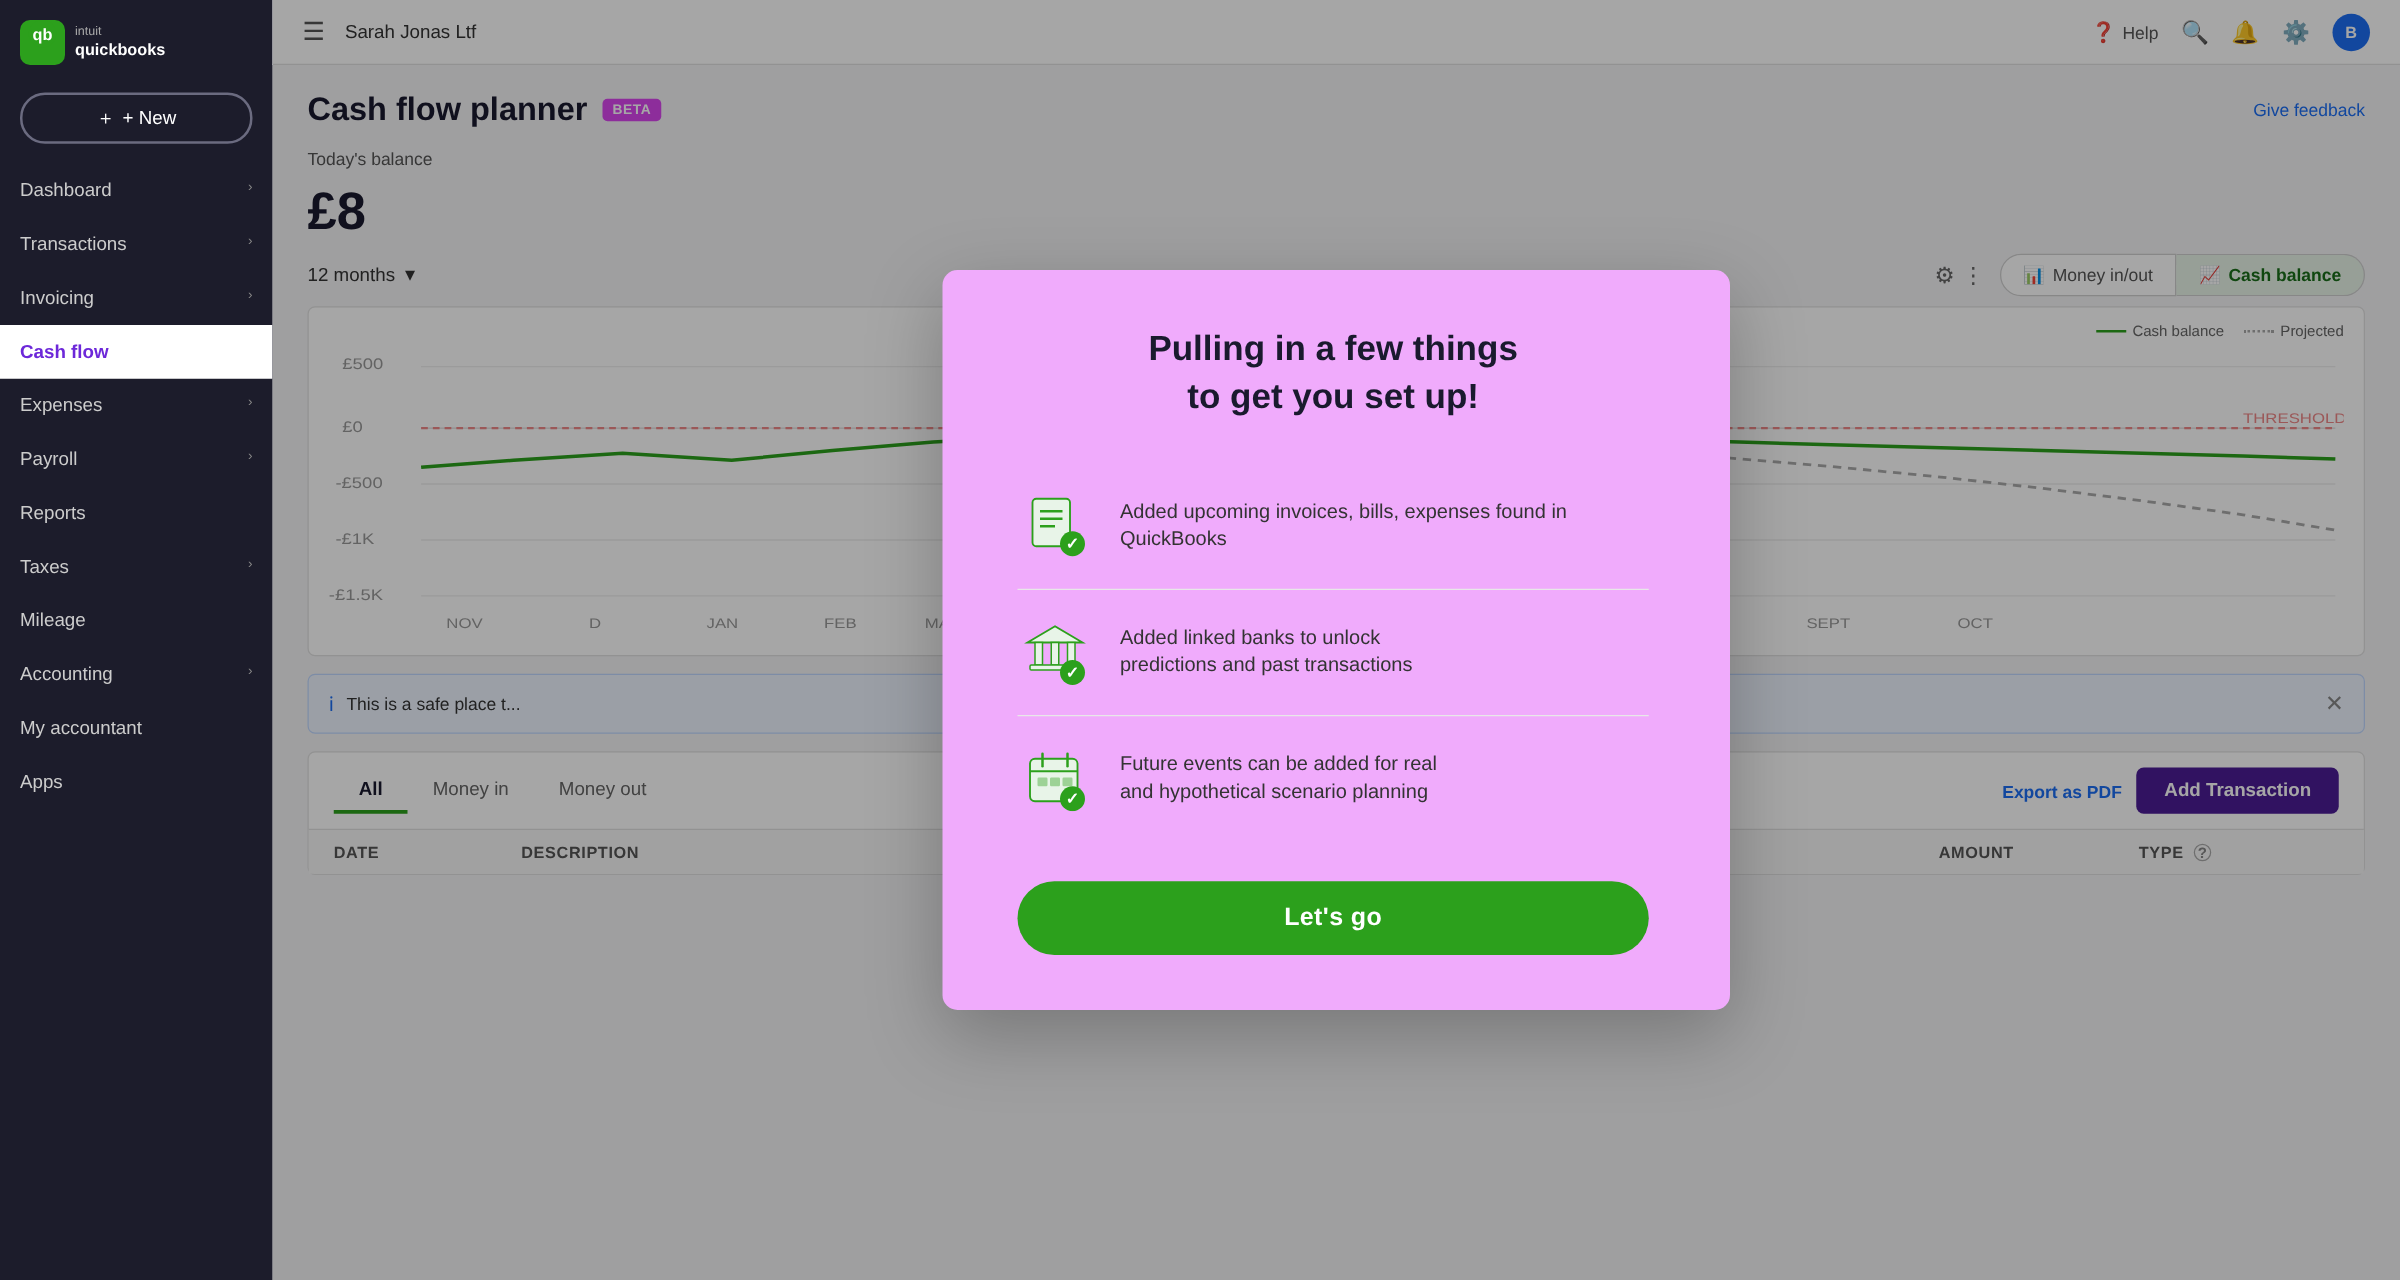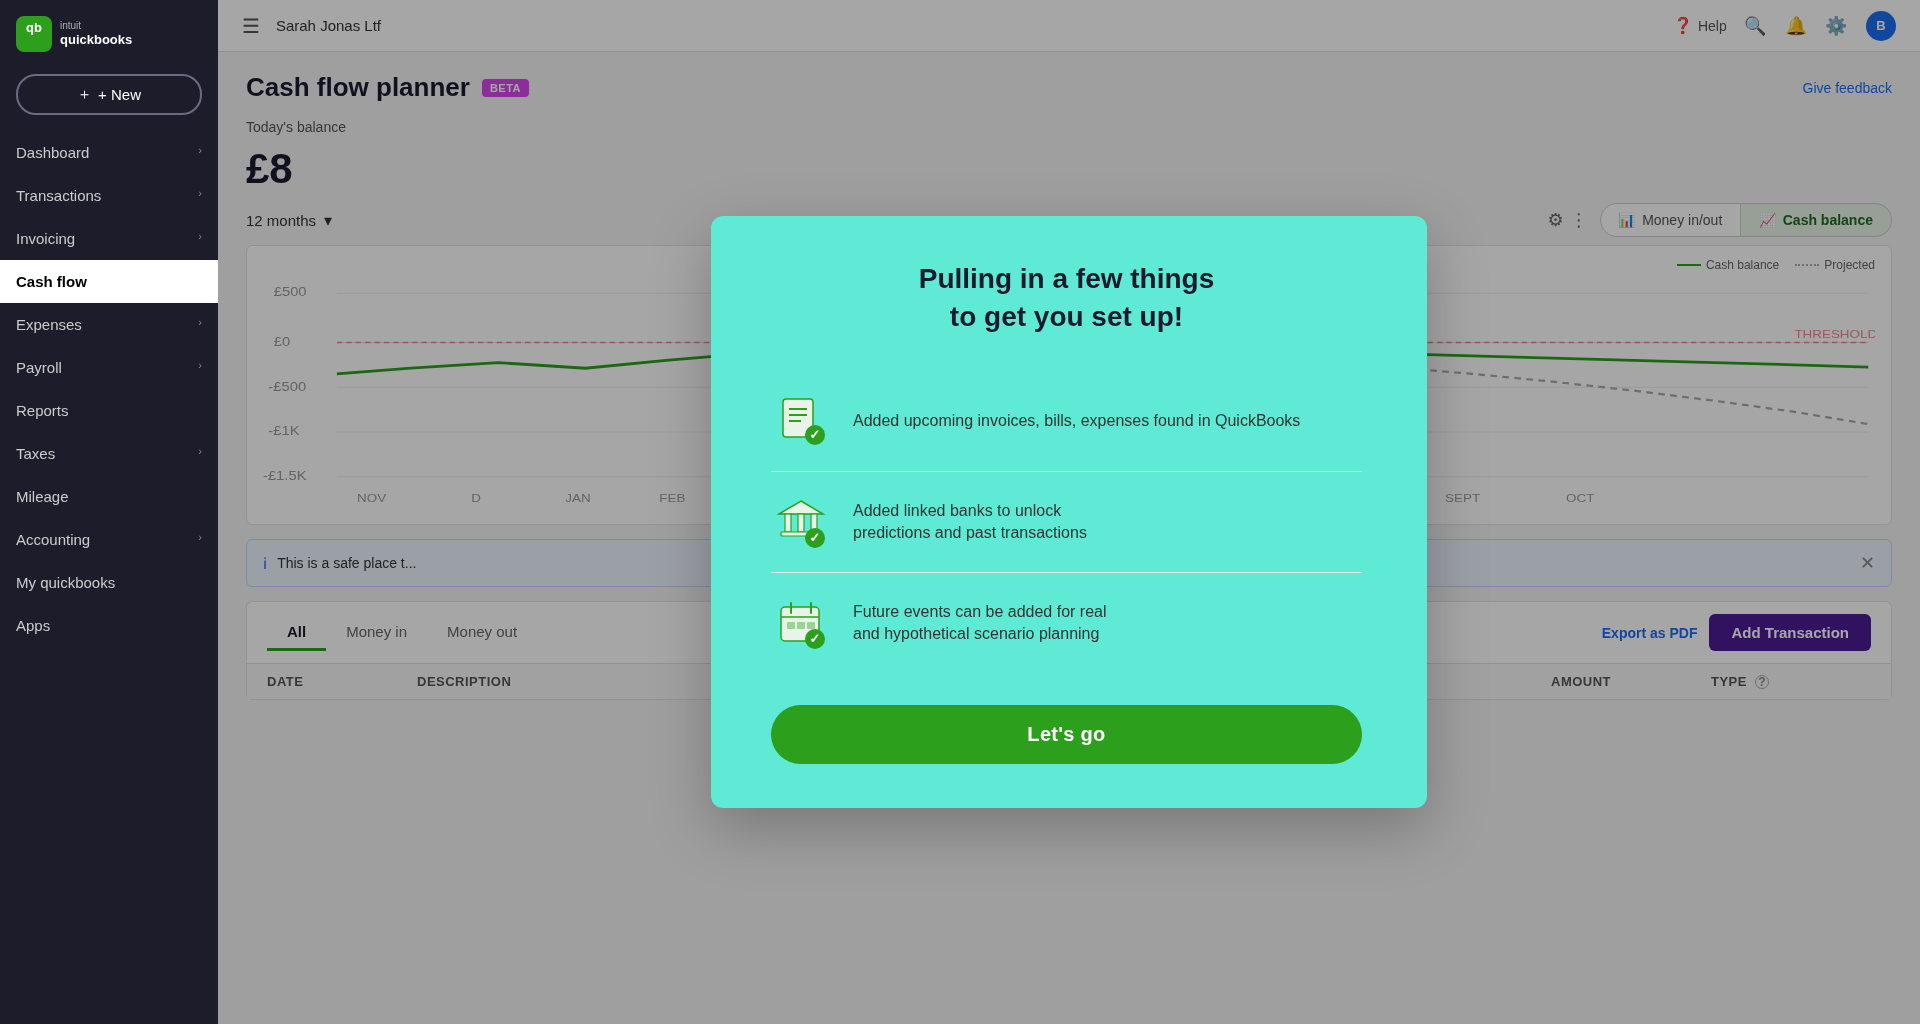--- a/index.html
+++ b/index.html
@@ -54,21 +54,21 @@
       display: flex; align-items: flex-start; justify-content: space-between;
       padding: 13px 16px;
       cursor: pointer;
       font-size: 15px;
       color: #ccc;
       border-radius: 0;
       transition: background 0.15s;
     }
     .sidebar-item.active {
       background: #fff;
-      color: #000000;
+      color: #6d28d9;
       font-weight: 600;
     }
     .sidebar-item .chevron { font-size: 11px; color: #888; }
 
     
     .main {
       flex: 1;
       display: flex;
       flex-direction: column;
       overflow: hidden;
@@ -240,24 +240,24 @@
 
     
     .overlay {
       position: absolute;
       top: 0; left: 0; right: 0; bottom: 0;
       background: rgba(0,0,0,0.35);
       display: flex; align-items: center; justify-content: center;
       z-index: 100;
     }
     .modal {
-      background: #5eead4;
+      background: #f0abfc;
       border-radius: 12px;
       padding: 44px 65px 44px 60px;
-      width: 716px;
+      width: 630px;
       max-width: 95vw;
       box-shadow: 0 20px 60px rgba(0,0,0,0.25);
     }
     .modal-title {
       font-size: 28px; font-weight: 800; color: #1a1a2e;
       text-align: center; margin-bottom: 36px; line-height: 1.35;
     }
     .modal-items { display: flex; flex-direction: column; gap: 0; }
     .modal-item {
       display: flex; align-items: center; gap: 22px;
@@ -338,21 +338,21 @@
       <span class="chevron">›</span>
     </div>
     <div class="sidebar-item">
       <span>Mileage</span>
     </div>
     <div class="sidebar-item">
       <span>Accounting</span>
       <span class="chevron">›</span>
     </div>
     <div class="sidebar-item">
-      <span>My quickbooks</span>
+      <span>My accountant</span>
     </div>
     <div class="sidebar-item">
       <span>Apps</span>
     </div>
   </nav>
 </div>
 
 <div class="main">
 
   <div class="topbar">

